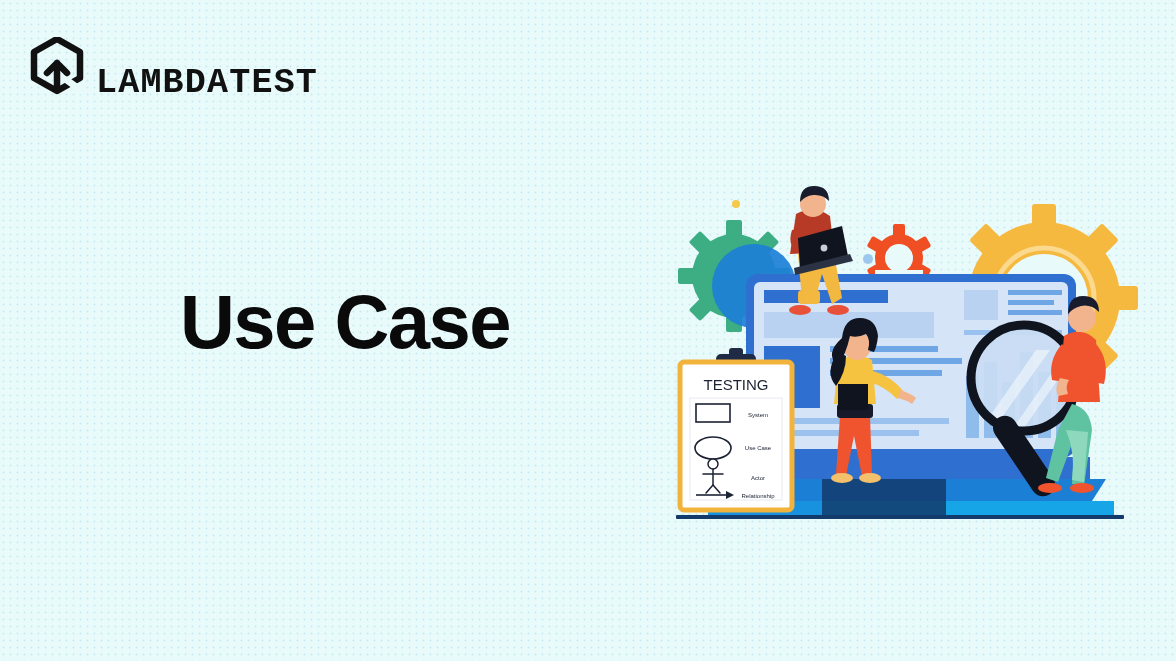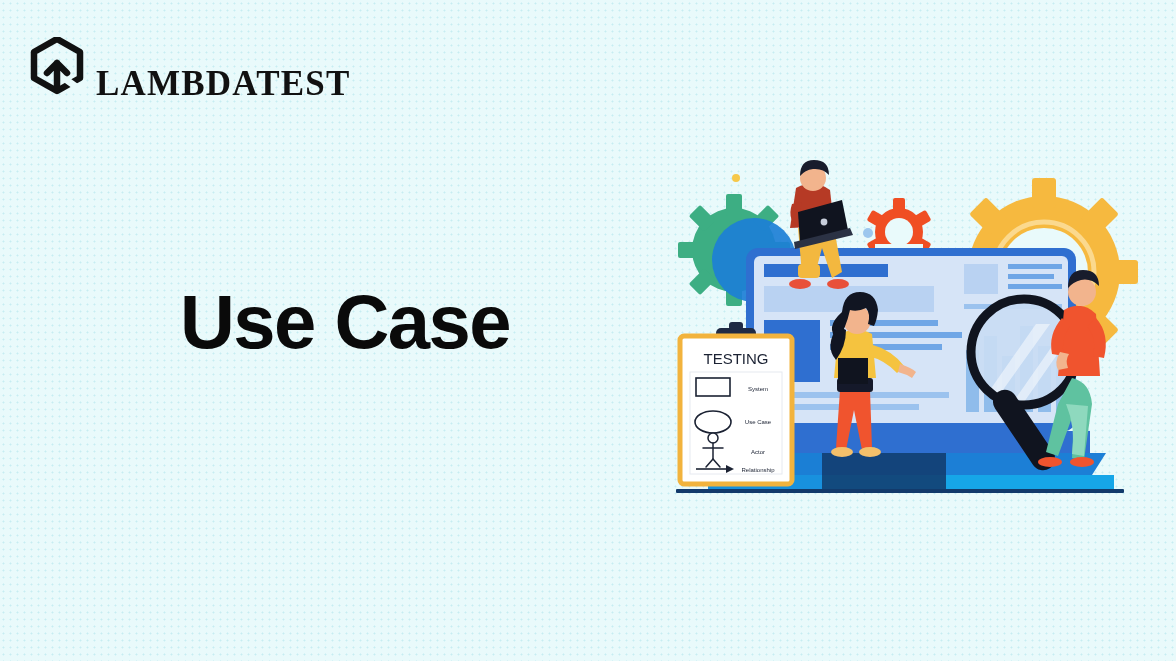--- a/index.html
+++ b/index.html
@@ -28,21 +28,21 @@
   #logo {
     position: absolute;
     left: 30px;
     top: 30px;
     display: flex;
     align-items: center;
     gap: 12px;
   }
   #logo-mark { width: 54px; height: 58px; display: block; }
   #logo-word {
-    font-family: Liberation Serif, serif;
+    font-family: Liberation Mono, monospace;
     font-weight: 700;
     font-size: 35px;
     letter-spacing: 1.2px;
     color: #111111;
     line-height: 1;
     white-space: nowrap;
     margin-top: 36px;
   }
 
   
@@ -58,21 +58,21 @@
     line-height: 92px;
     letter-spacing: -1.5px;
     color: #0A0A0A;
   }
   #headline .ln { display: block; white-space: nowrap; }
 
   
   #illustration {
     position: absolute;
     left: 672px;
-    top: 160px;
+    top: 186px;
     width: 470px;
     height: 340px;
     text-align: center;
   }
   #illustration svg { display: block; width: 470px; height: 340px; }
 </style>
 </head>
 <body>
 
 <div id="banner">

